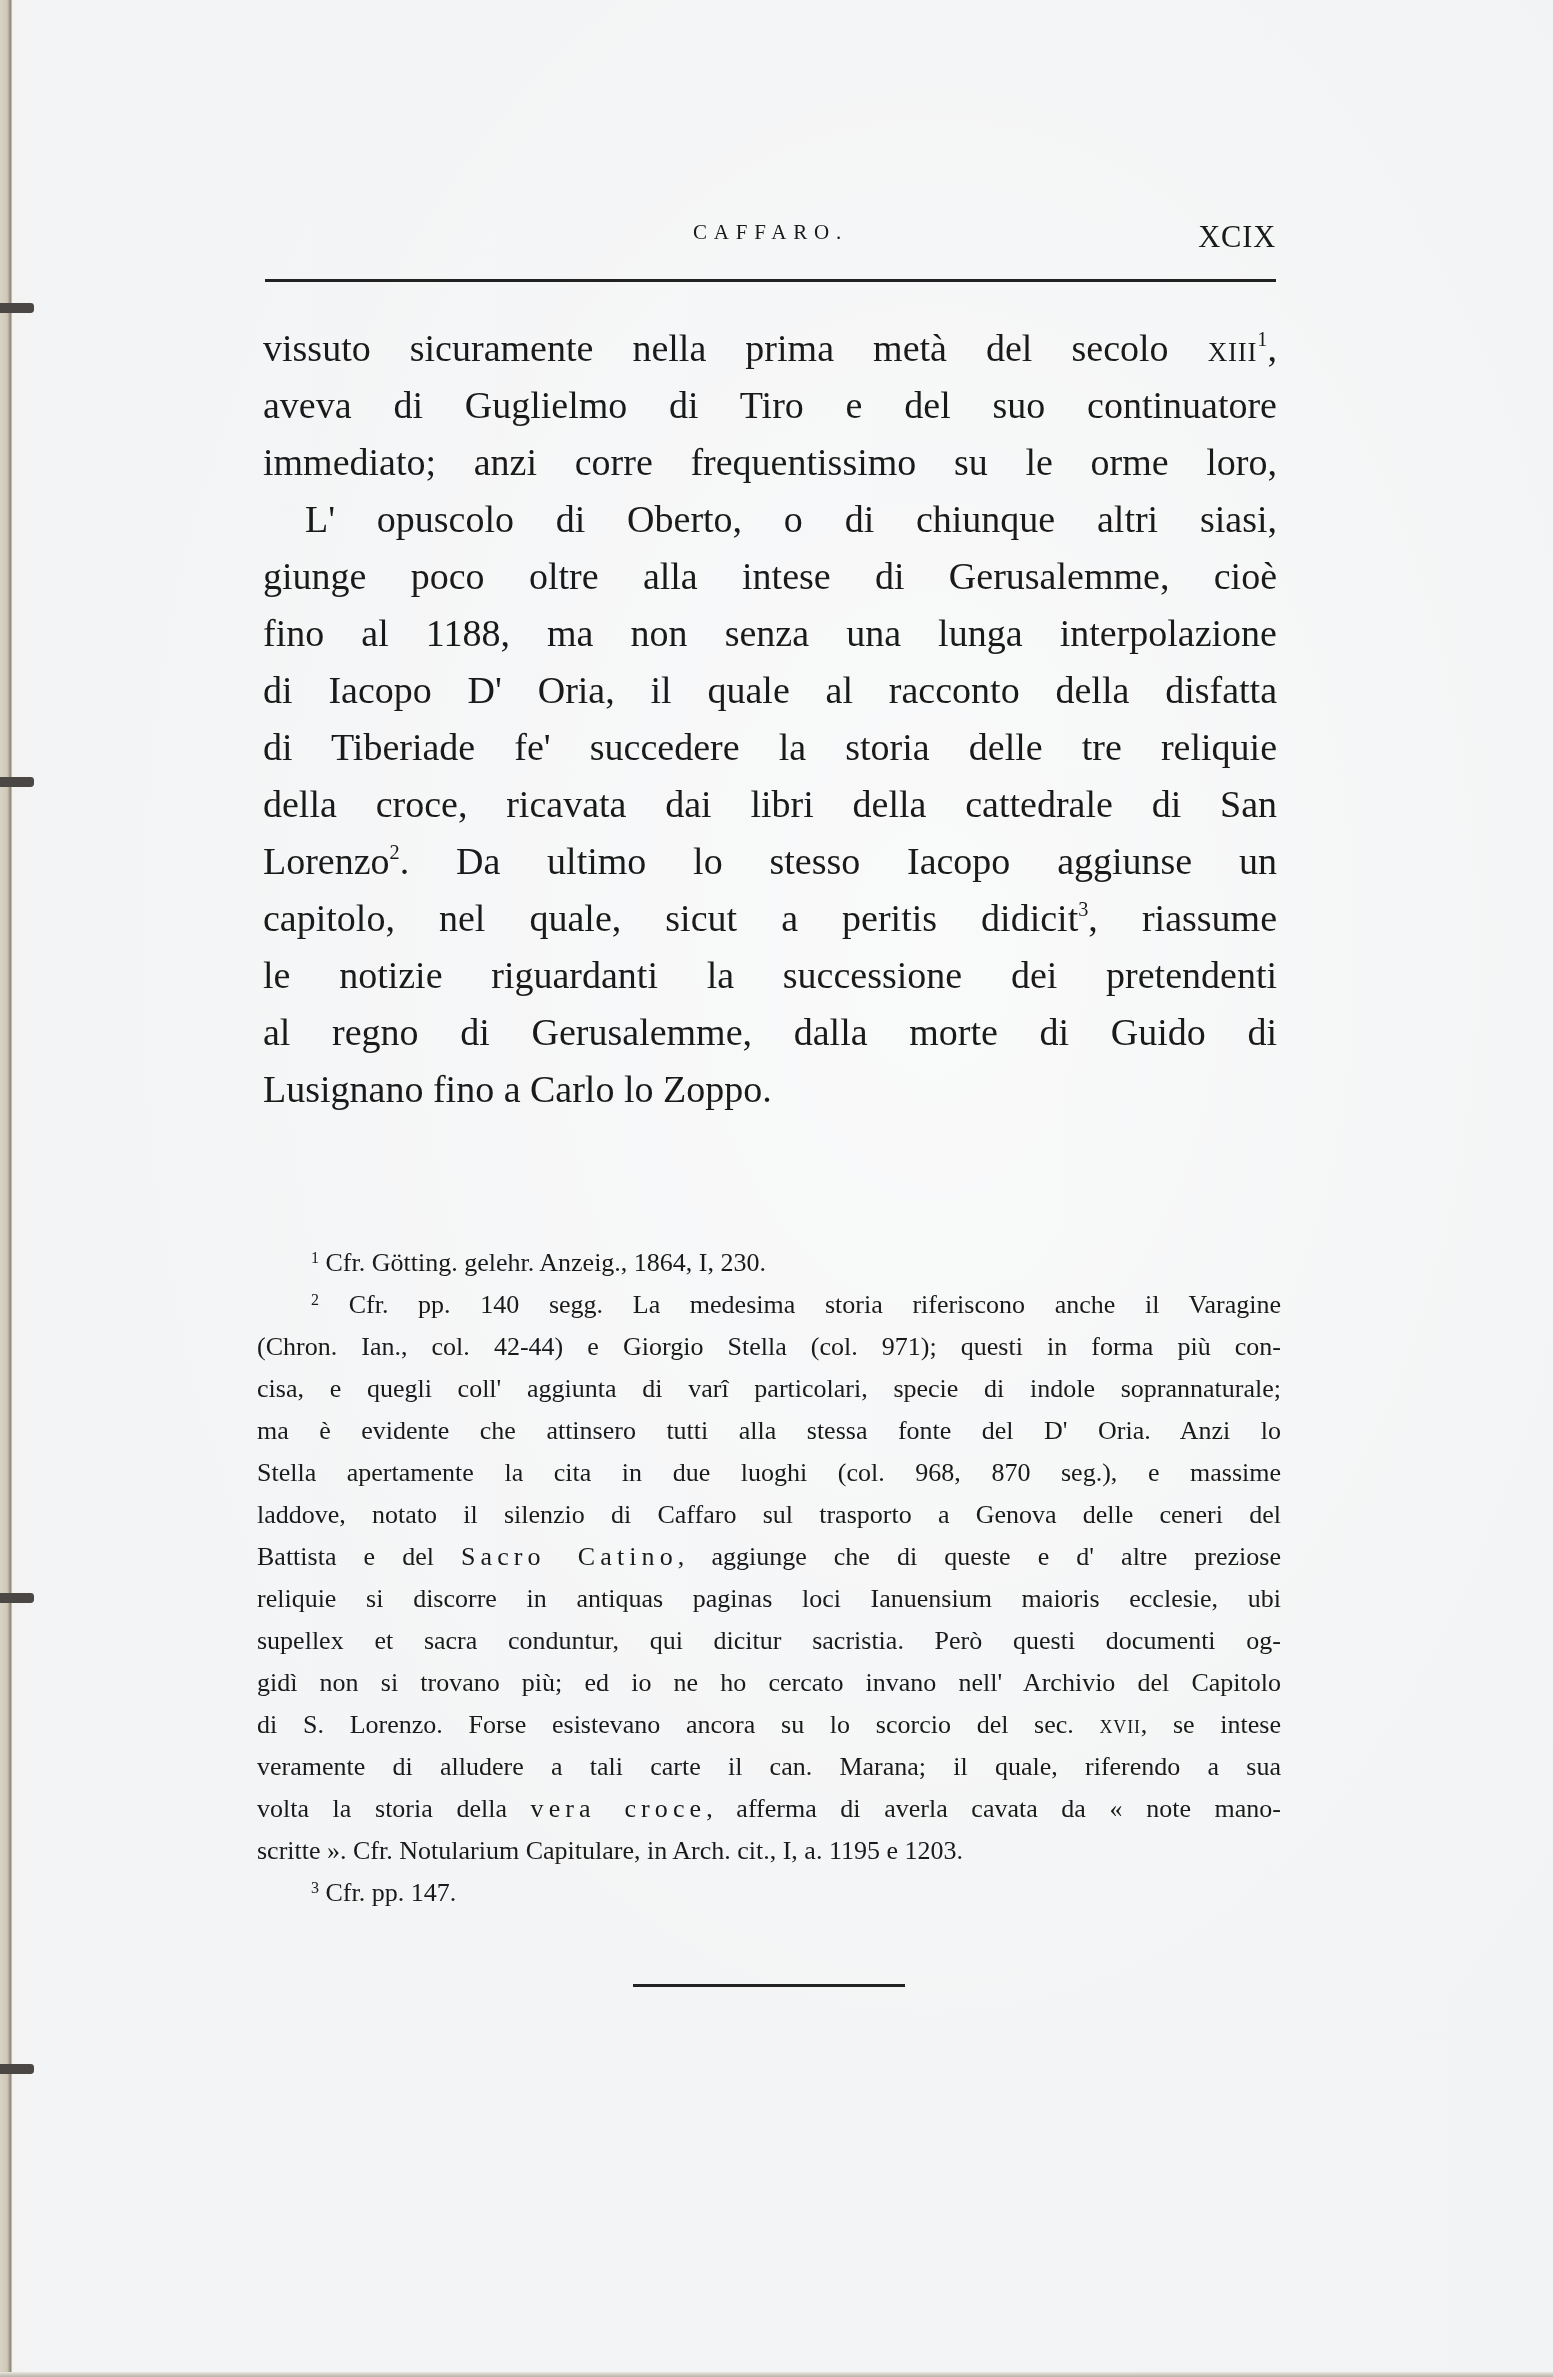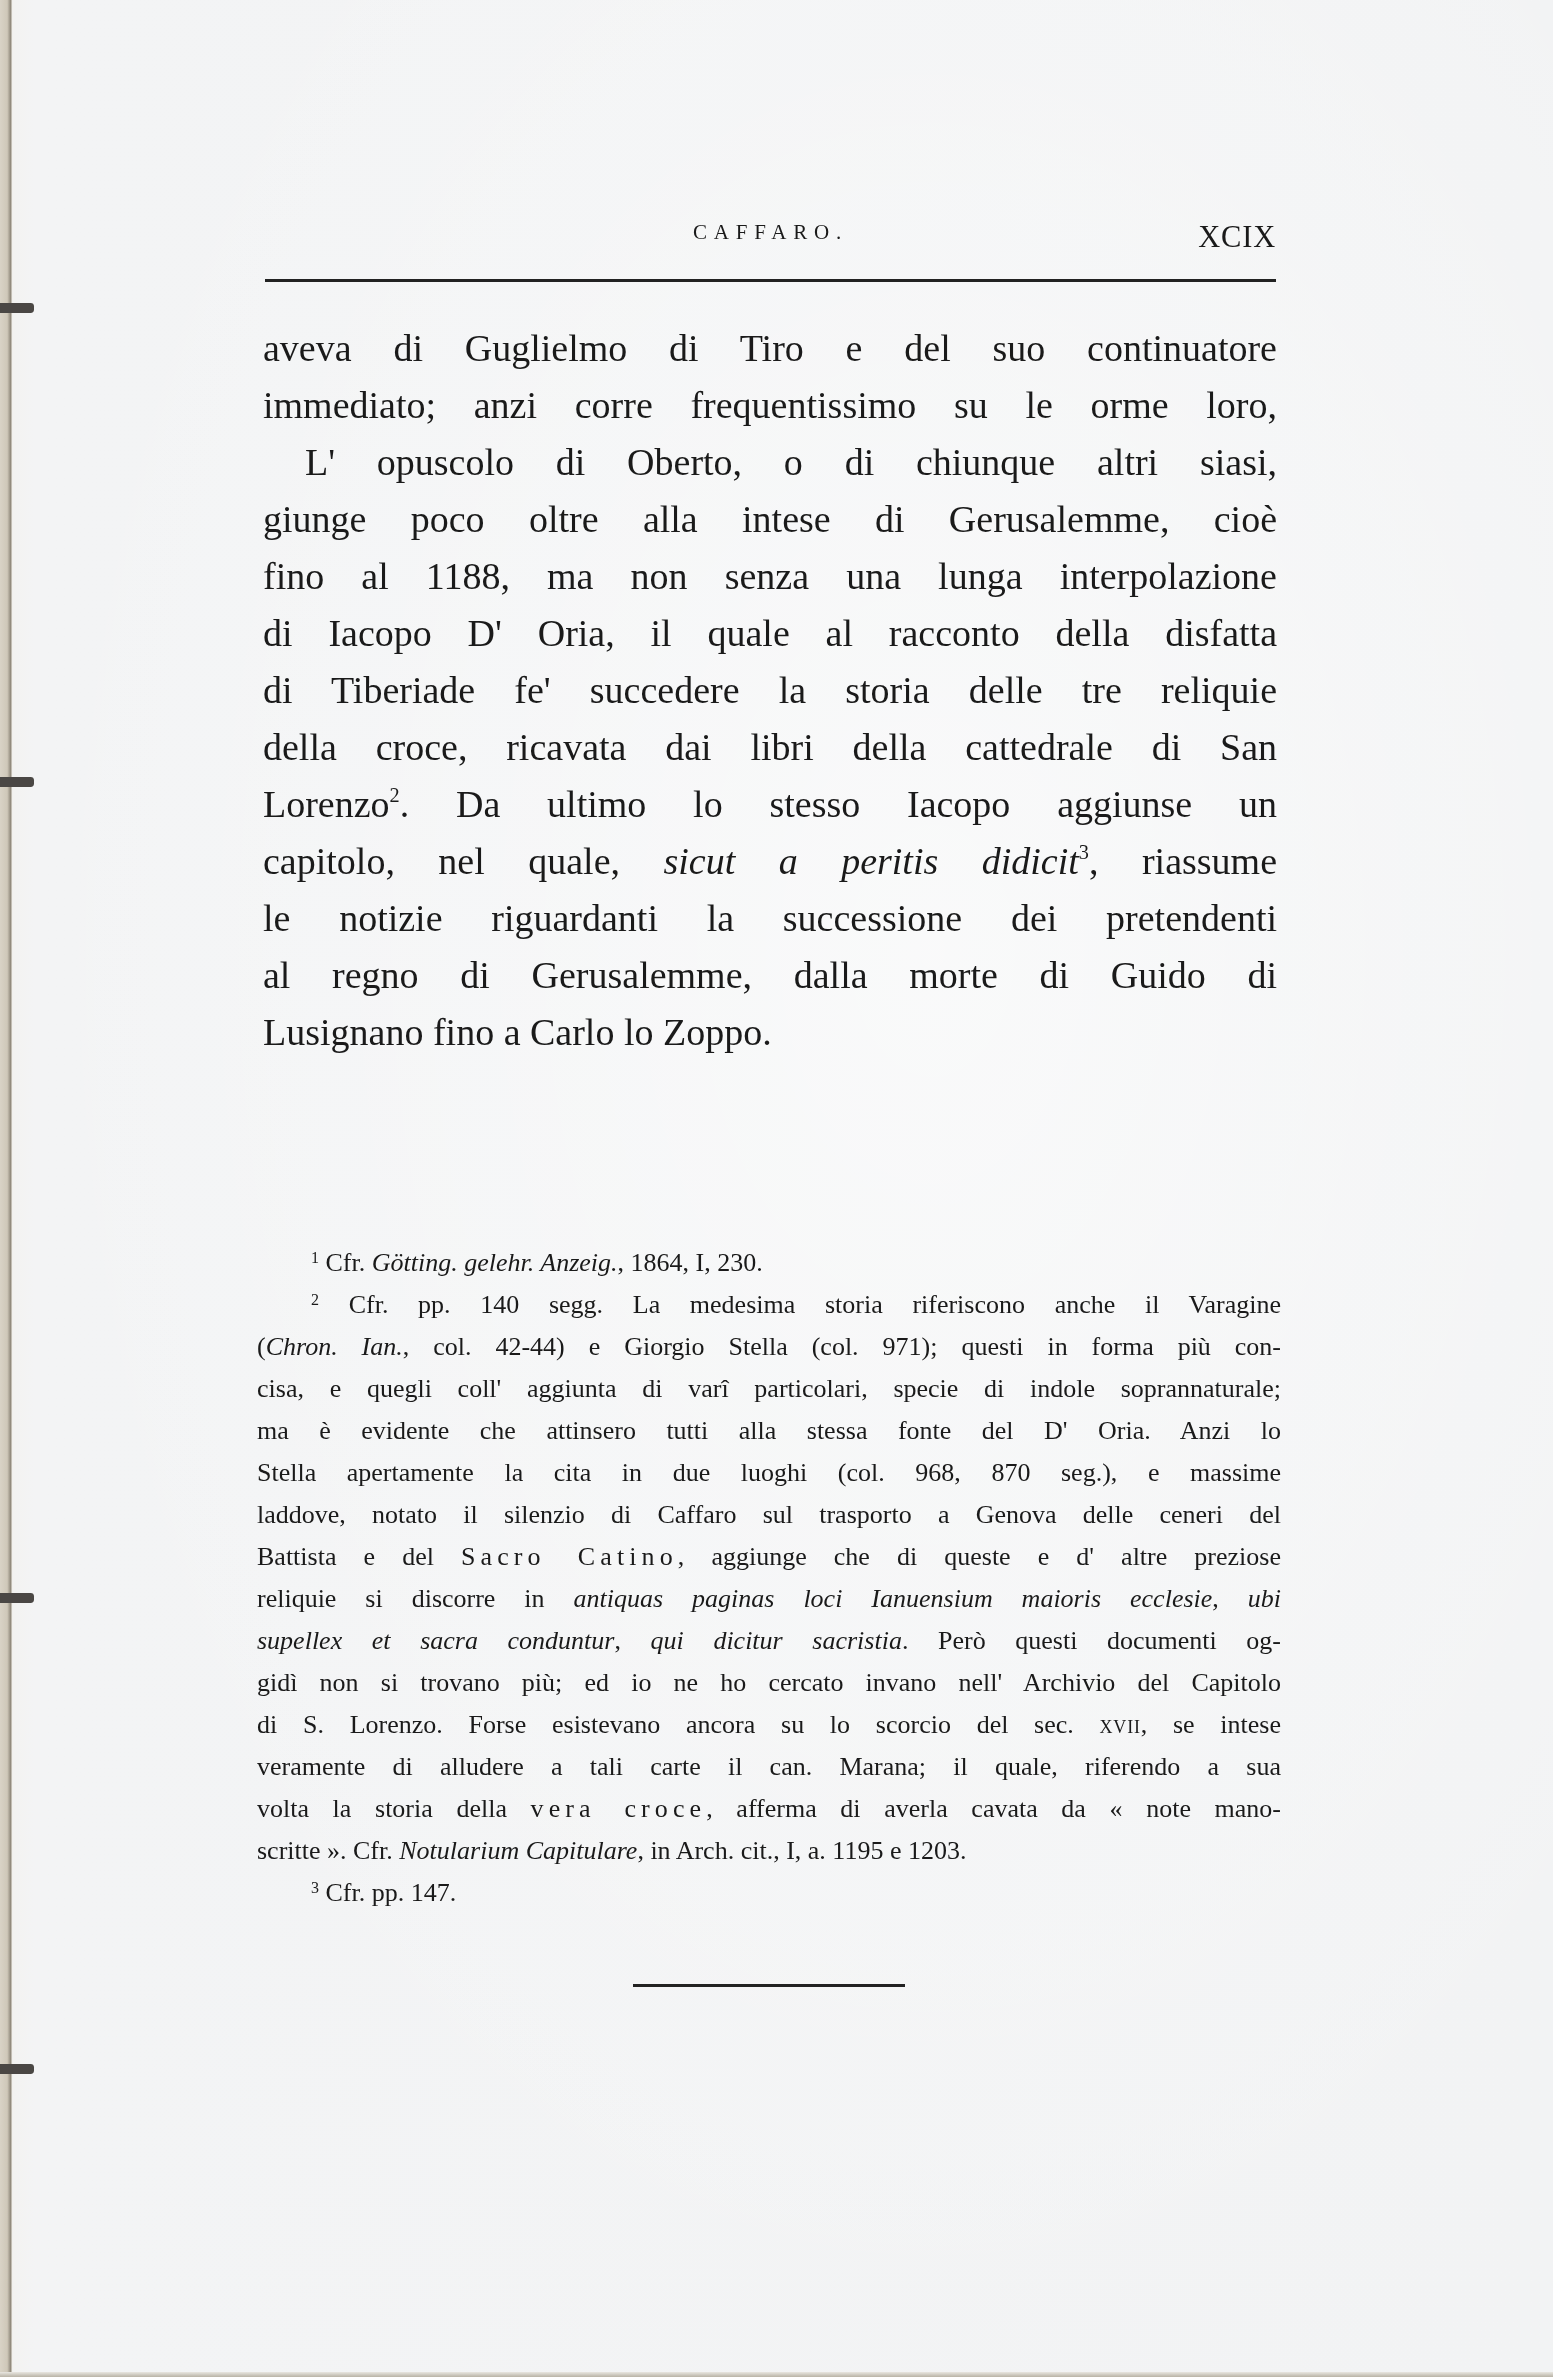--- a/index.html
+++ b/index.html
@@ -47,21 +47,21 @@
     position: absolute; left: 263px; top: 320px; width: 1014px;
     font-size: 38px; line-height: 57px;
   }
   .line {
     display: block; white-space: nowrap; text-align: justify; text-align-last: justify;
     height: 57px;
   }
   .line.last { text-align-last: left; }
   .indent { padding-left: 42px; }
   .sup { font-size: 20.3px; vertical-align: 15.2px; line-height: 0; }
-  .it { font-style: italic; }
+  .it { }
   .sc { font-variant: small-caps; letter-spacing: 0.8px; }
   .sp { letter-spacing: 5.1px; }
 
   .footnotes {
     position: absolute; left: 257px; top: 1242px; width: 1024px;
     font-size: 26px; line-height: 42px;
   }
   .fn-line {
     display: block; white-space: nowrap; text-align: justify; text-align-last: justify;
     height: 42px;
@@ -85,20 +85,21 @@
   <div class="stitch" style="top:2064px"></div>
   <div class="bottom-edge"></div>
 
   <div class="running-head">
     <div class="running-title">CAFFARO.</div>
     <div class="folio">XCIX</div>
   </div>
   <div class="head-rule"></div>
 
   <div class="body-text">
+    <span class="line"><span>vissuto sicuramente nella prima metà del secolo </span><span class="sc">xiii</span><span class="sup">1</span><span>,</span></span>
     <span class="line">aveva di Guglielmo di Tiro e del suo continuatore</span>
     <span class="line">immediato; anzi corre frequentissimo su le orme loro,</span>
     <span class="line indent">L' opuscolo di Oberto, o di chiunque altri siasi,</span>
     <span class="line">giunge poco oltre alla intese di Gerusalemme, cioè</span>
     <span class="line">fino al 1188, ma non senza una lunga interpolazione</span>
     <span class="line">di Iacopo D' Oria, il quale al racconto della disfatta</span>
     <span class="line">di Tiberiade fe' succedere la storia delle tre reliquie</span>
     <span class="line">della croce, ricavata dai libri della cattedrale di San</span>
     <span class="line"><span>Lorenzo</span><span class="sup">2</span><span>. Da ultimo lo stesso Iacopo aggiunse un</span></span>
     <span class="line"><span>capitolo, nel quale, </span><span class="it">sicut a peritis didicit</span><span class="sup">3</span><span>, riassume</span></span>

